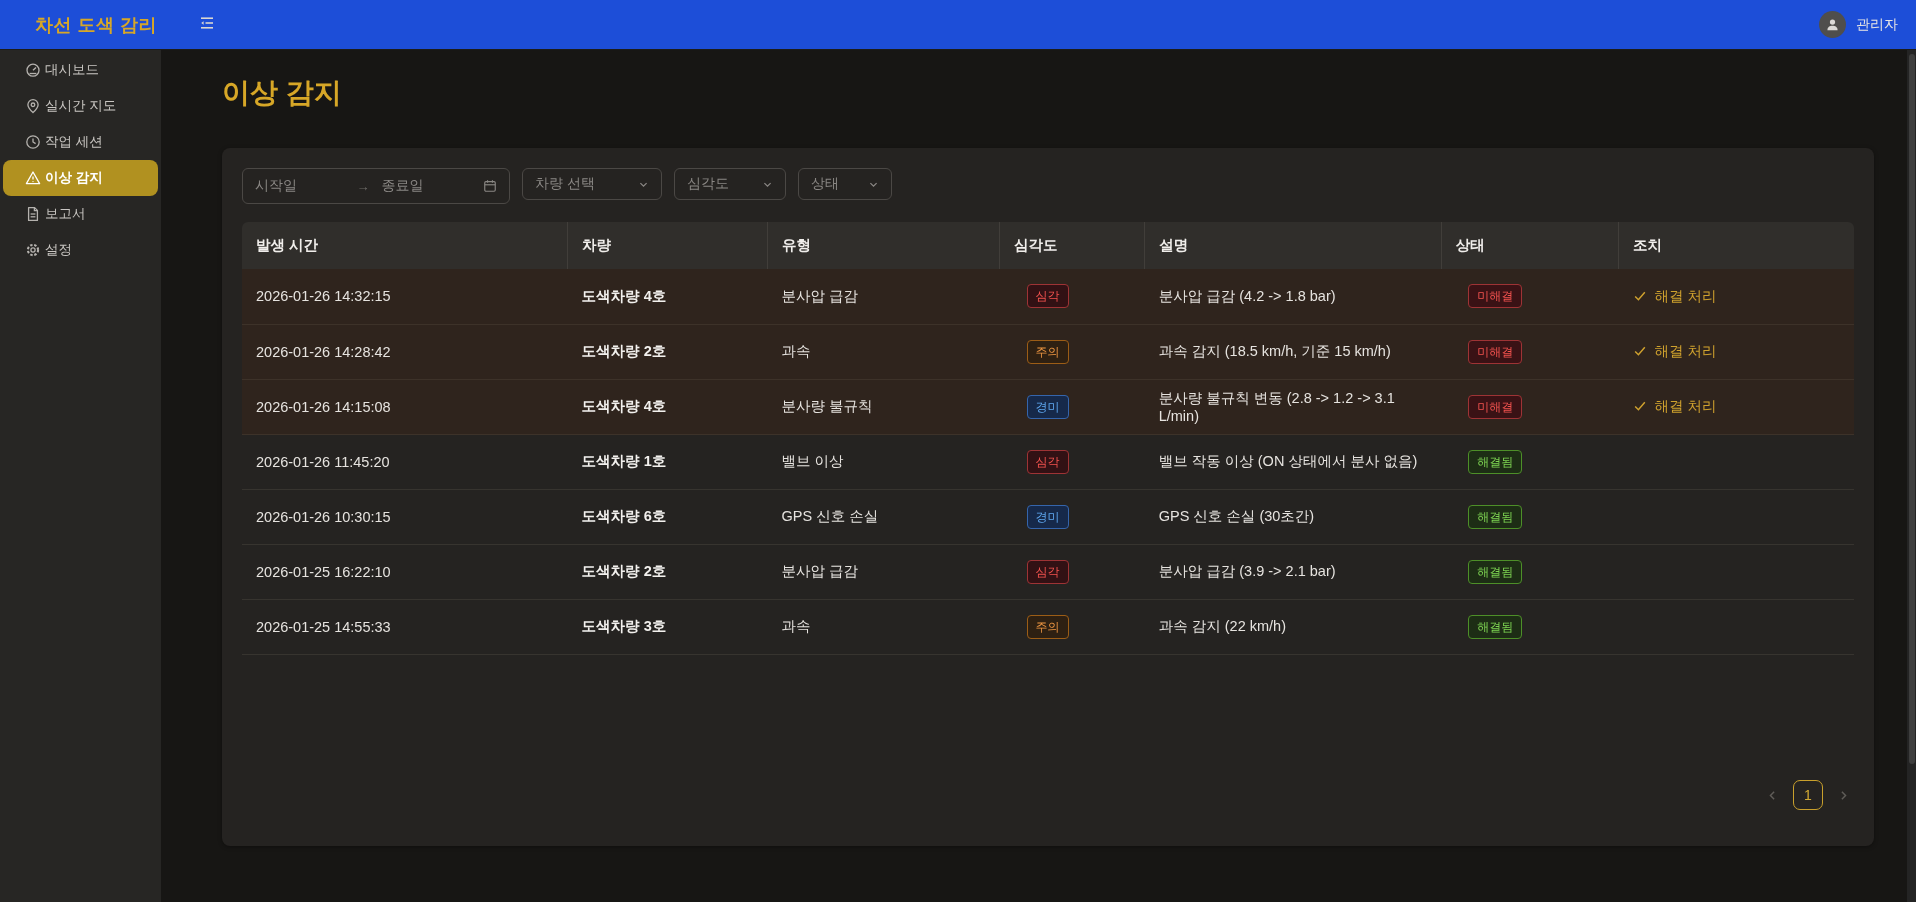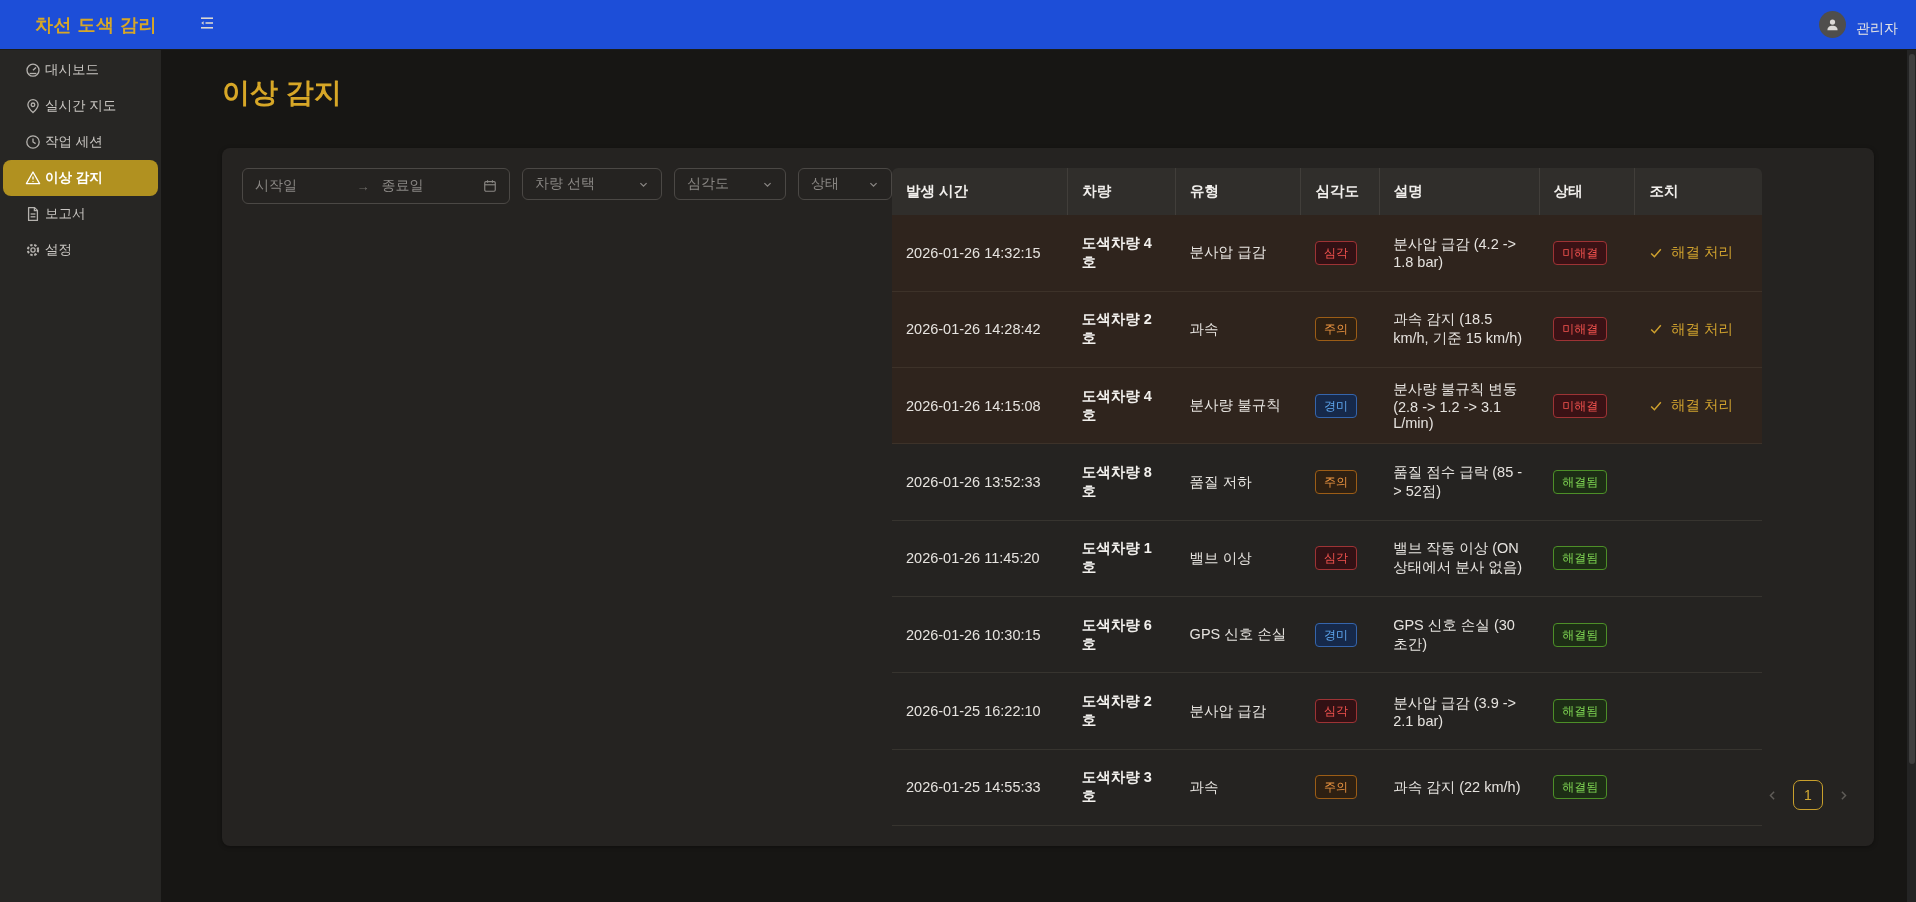--- a/index.html
+++ b/index.html
@@ -5,38 +5,38 @@
   * { margin:0; padding:0; box-sizing:border-box; }
   html,body { width:1916px; height:902px; overflow:hidden; background:#171614;
     font-family:"Liberation Sans","DejaVu Sans",sans-serif; }
 
   .topbar { height:50px; background:#1d4ed8; display:flex; align-items:center;
     padding:0 18px 0 35px; border-bottom:1px solid #1d1c1a; position:relative; z-index:2; }
   .logo { width:126px; font-size:18px; font-weight:bold; color:#d7a727; letter-spacing:.5px; }
   .menu-toggle { margin-left:32px; width:28px; height:28px; display:flex; align-items:center;
     justify-content:center; cursor:pointer; color:#d9d6d2; }
   .topbar-spacer { flex:1; }
-  .user { display:flex; align-items:flex-end; gap:10px; }
+  .user { display:flex; align-items:center; gap:10px; }
   .avatar { width:27px; height:27px; border-radius:50%; background:#4f4e4c; display:flex;
     align-items:center; justify-content:center; color:#dcdad7; }
   .user-name { color:#e8e6e3; font-size:14px; }
 
   .layout { display:flex; height:852px; position:relative; }
   .sidebar { width:161px; background:#272624; padding-top:2px; flex-shrink:0; }
   .side-item { height:36px; display:flex; align-items:center; gap:4px; padding:0 0 0 22px;
     margin:0 3px; border-radius:8px; color:#c9c6c2; font-size:13.5px; cursor:pointer; }
   .side-item .side-icon { width:16px; height:16px; display:flex; color:#b5b2ae; }
   .side-item.active { background:#b19120; color:#ffffff; font-weight:bold; }
   .side-item.active .side-icon { color:#ffffff; }
 
   .content { flex:1; padding:26px 42px 0 61px; display:flex; flex-direction:column; }
   .page-title { color:#d7a727; font-size:28px; font-weight:bold; line-height:34px; margin-bottom:38px; }
 
   .card { background:#252321; border-radius:8px; padding:20px; height:698px;
-    display:flex; flex-direction:row; box-shadow:0 1px 4px rgba(0,0,0,.35); }
+    display:flex; flex-direction:column; box-shadow:0 1px 4px rgba(0,0,0,.35); }
 
   .filters { display:flex; gap:12px; margin-bottom:18px; }
   .range-picker { width:268px; height:36px; border:1px solid #4b4845; border-radius:6px;
     display:flex; align-items:center; padding:0 12px; color:#8a8784; font-size:14px; cursor:text; }
   .range-picker .ph { flex:1; }
   .range-arrow { color:#6e6b67; font-size:13px; padding:0 6px 0 0; }
   .range-picker .ph2 { flex:1; padding-left:6px; }
   .cal-icon, .chev-icon { color:#8a8784; display:flex; }
   .select { height:32px; border:1px solid #4b4845; border-radius:6px; display:flex;
     align-items:center; justify-content:space-between; padding:0 12px; color:#8a8784;
@@ -50,21 +50,21 @@
   thead th { background:#302e2b; height:47px; text-align:left; color:#f0eeeb; font-size:14.5px;
     font-weight:bold; padding:0 14px; border-right:1px solid #413e3a; }
   thead th:last-child { border-right:none; }
   thead th:first-child { border-radius:6px 0 0 0; } thead th:last-child { border-radius:0 6px 0 0; }
   tbody td { height:55px; padding:0 14px; color:#e6e3df; font-size:14.5px;
     border-bottom:1px solid #37342f; }
   tbody tr.unresolved td { background:#2f241d; border-bottom-color:#3d3229; }
   td.c-vehicle { font-weight:bold; color:#f2f0ed; }
 
   .badge { display:inline-block; font-size:12px; line-height:1; padding:5px 8px;
-    border-radius:4px; border:1px solid; white-space:nowrap; }
+    border-radius:4px; border:1px solid; white-space:nowrap;margin-left:13px; }
   .sev-critical { color:#f4534f; border-color:#9e3335; background:#321114; }
   .sev-warning  { color:#eb9441; border-color:#9c5d16; background:#2e2012; }
   .sev-minor    { color:#5fa8f0; border-color:#3565ac; background:#16294a; }
   .st-unresolved{ color:#f4534f; border-color:#9e3335; background:#3a1215; }
   .st-resolved  { color:#7fd653; border-color:#4d8f28; background:#1d2d15; }
 
   .resolve-link { display:inline-flex; align-items:center; gap:8px; color:#cfa12e;
     font-size:14.5px; cursor:pointer; }
   .resolve-link svg { width:14px; height:14px; }
 
@@ -278,29 +278,20 @@
               <td><span class="resolve-link">
                   <span style="display: flex;">
                     <svg width="14" height="14" viewBox="0 0 16 16" fill="none" stroke="currentColor" stroke-width="1.7">
                       <polyline points="2.5,8.6 6.2,12.2 13.5,3.8"></polyline>
                     </svg>
                   </span>
                   <span>해결 처리</span>
                 </span></td>
             </tr>
             <tr class="resolved">
-              <td>2026-01-26 13:52:33</td>
-              <td class="c-vehicle">도색차량 8호</td>
-              <td>품질 저하</td>
-              <td><span class="badge sev-warning">주의</span></td>
-              <td>품질 점수 급락 (85 -&gt; 52점)</td>
-              <td><span class="badge st-resolved">해결됨</span></td>
-              <td></td>
-            </tr>
-            <tr class="resolved">
               <td>2026-01-26 11:45:20</td>
               <td class="c-vehicle">도색차량 1호</td>
               <td>밸브 이상</td>
               <td><span class="badge sev-critical">심각</span></td>
               <td>밸브 작동 이상 (ON 상태에서 분사 없음)</td>
               <td><span class="badge st-resolved">해결됨</span></td>
               <td></td>
             </tr>
             <tr class="resolved">
               <td>2026-01-26 10:30:15</td>

